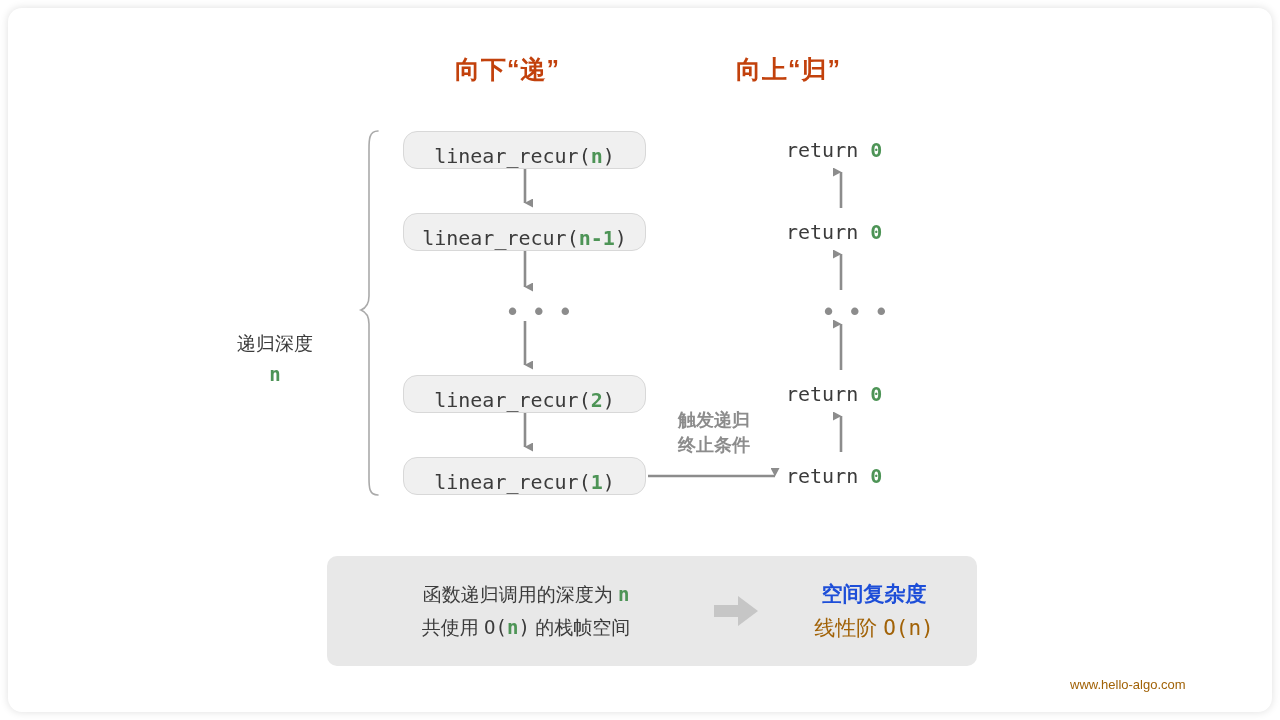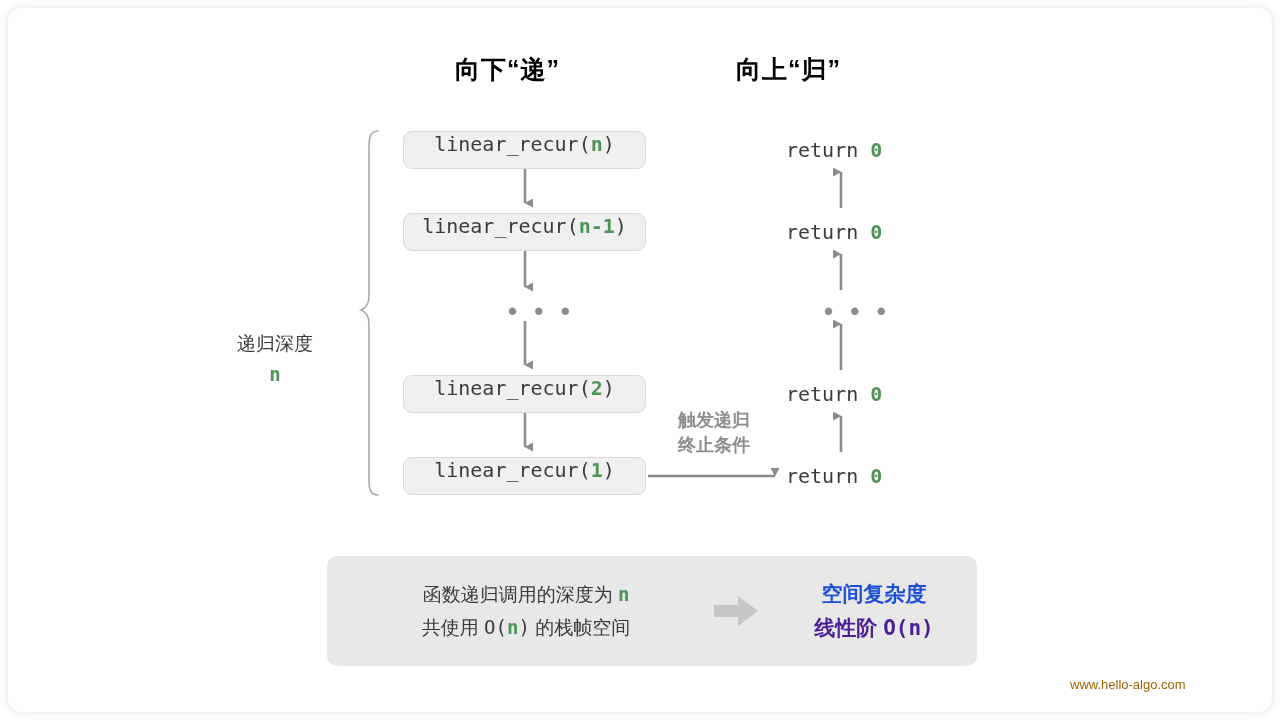--- a/index.html
+++ b/index.html
@@ -29,36 +29,36 @@
     top: 0;
     width: 1280px;
     height: 720px;
   }
 
   
   .col-header {
     position: absolute;
     font-size: 25px;
     font-weight: bold;
-    color: #000000;
+    color: #c2410c;
     white-space: nowrap;
     letter-spacing: 1px;
   }
   #header-down  { left: 455px; top: 53px; }
   #header-up    { left: 736px; top: 53px; }
 
   
   .call-box {
     position: absolute;
     height: 38px;
     background: #f0f0f0;
     border: 1.4px solid #d8d8d8;
-    border-radius: 9px;
+    border-radius: 14px;
     display: flex;
-    align-items: flex-start;
+    align-items: flex-end;
     justify-content: center;
     font-family: "DejaVu Sans Mono", "Liberation Mono", monospace;
     font-size: 20px;
     color: #3b3b3b;
     white-space: nowrap;
     box-sizing: border-box;
   }
   .call-box .arg {
     color: #4d9456;
     font-weight: bold;
@@ -168,22 +168,22 @@
     text-align: center;
     line-height: 34px;
   }
   #summary-title {
     font-size: 21px;
     font-weight: bold;
     color: #1d4ed8;
   }
   #summary-value {
     font-size: 21px;
-    font-weight: bold;
-    color: #4c1d95;
+    font-weight: normal;
+    color: #a16207;
   }
   #summary-value .mono {
     font-family: "DejaVu Sans Mono", "Liberation Mono", monospace;
   }
 
   
   #watermark {
     position: absolute;
     left: 1070px;
     top: 677px;

